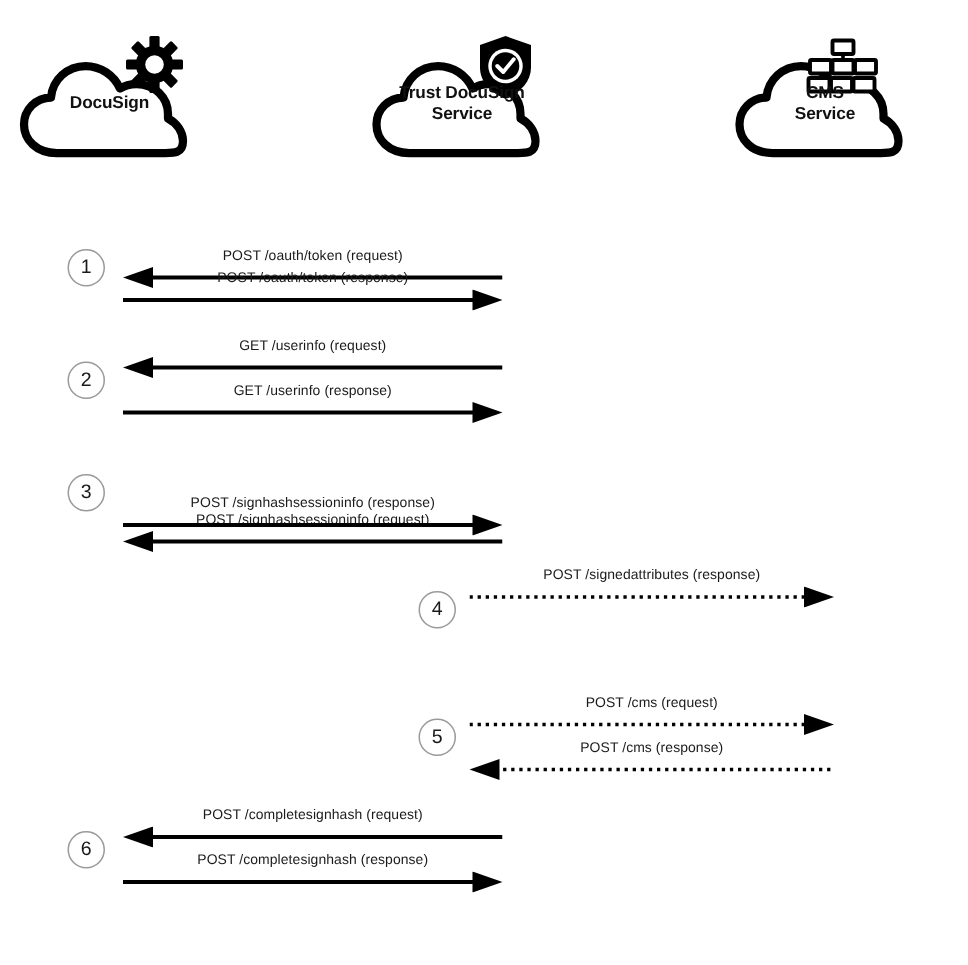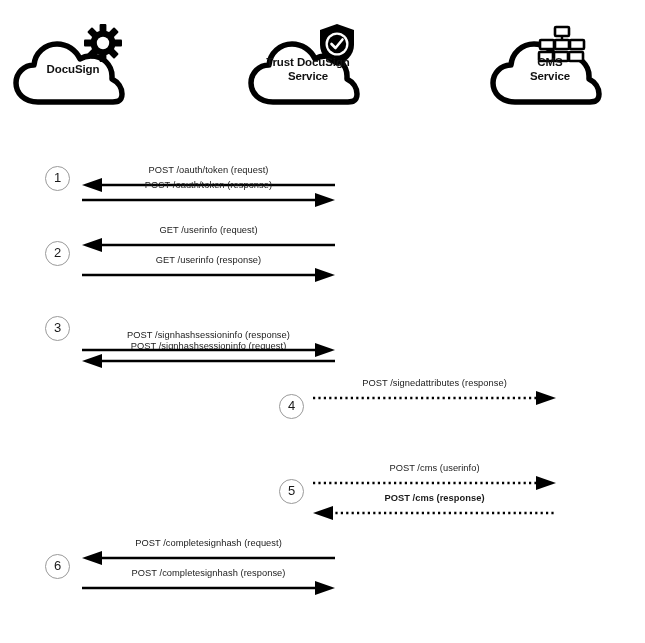--- a/index.html
+++ b/index.html
@@ -254,27 +254,27 @@
       <svg class="msg-arrow" viewBox="0 0 243 14" preserveAspectRatio="none">
         <line x1="0" y1="7" x2="226" y2="7" stroke="#000000" stroke-width="2.4" stroke-dasharray="2.2 3.2"></line>
         <polygon points="243,7 223,0 223,14" fill="#000000"></polygon>
       </svg>
     </div>
   </div>
 
   <div class="step-group" id="step-5" style="left:279px; top:463px; width:277px; height:60px;">
     <div class="step-badge" style="left:0px; top:16px;">5</div>
     <div class="msg-row" style="left:34px; top:0px; width:243px;">
-      <div class="msg-label">POST /cms (userinfo)</div>
+      <div class="msg-label">POST /cms (request)</div>
       <svg class="msg-arrow" viewBox="0 0 243 14" preserveAspectRatio="none">
         <line x1="0" y1="7" x2="226" y2="7" stroke="#000000" stroke-width="2.4" stroke-dasharray="2.2 3.2"></line>
         <polygon points="243,7 223,0 223,14" fill="#000000"></polygon>
       </svg>
     </div>
-    <div class="msg-row" style="left:34px; top:30px; width:243px;font-weight:bold;">
+    <div class="msg-row" style="left:34px; top:30px; width:243px;">
       <div class="msg-label">POST /cms (response)</div>
       <svg class="msg-arrow" viewBox="0 0 243 14" preserveAspectRatio="none">
         <line x1="17" y1="7" x2="243" y2="7" stroke="#000000" stroke-width="2.4" stroke-dasharray="2.2 3.2"></line>
         <polygon points="0,7 20,0 20,14" fill="#000000"></polygon>
       </svg>
     </div>
   </div>
 
   <div class="step-group" id="step-6" style="left:45px; top:538px; width:290px; height:60px;">
     <div class="step-badge" style="left:0px; top:16px;">6</div>

